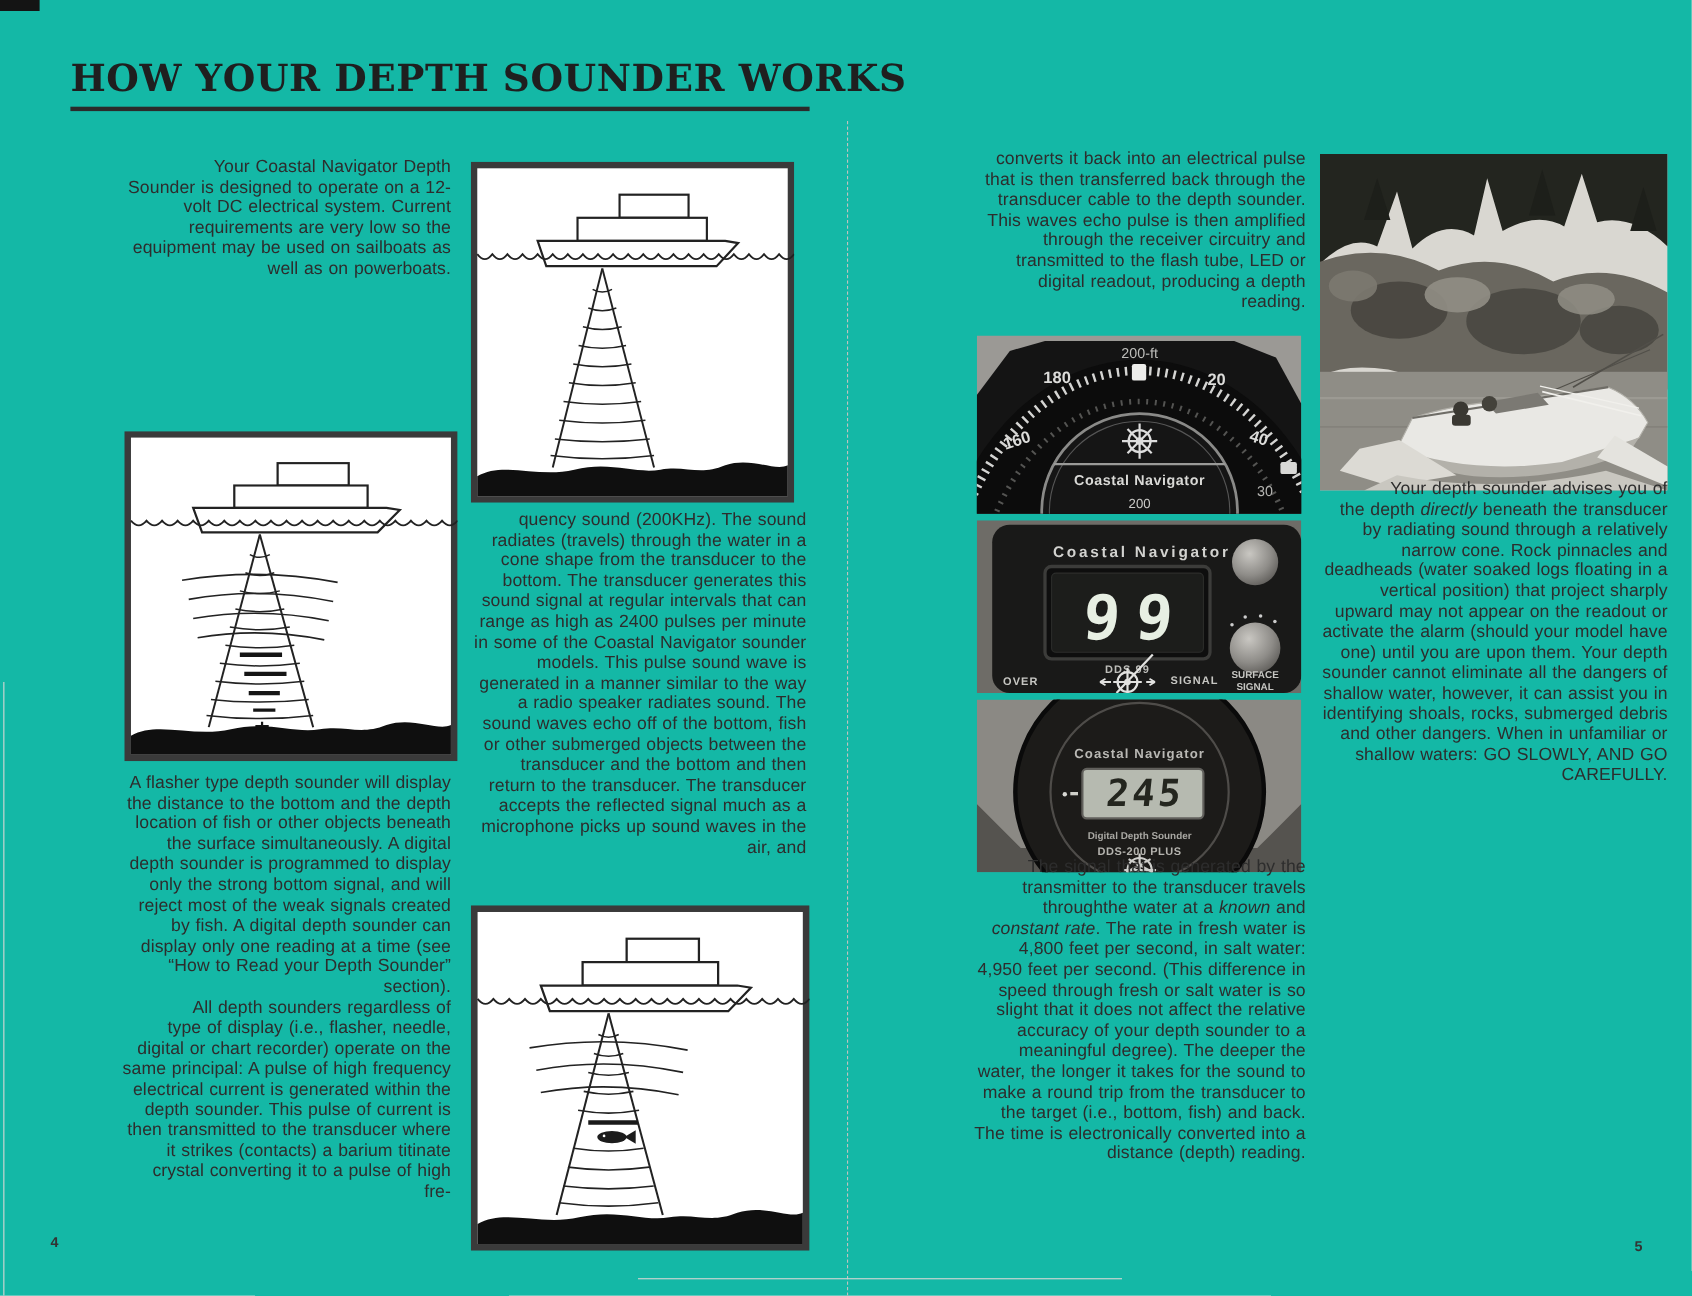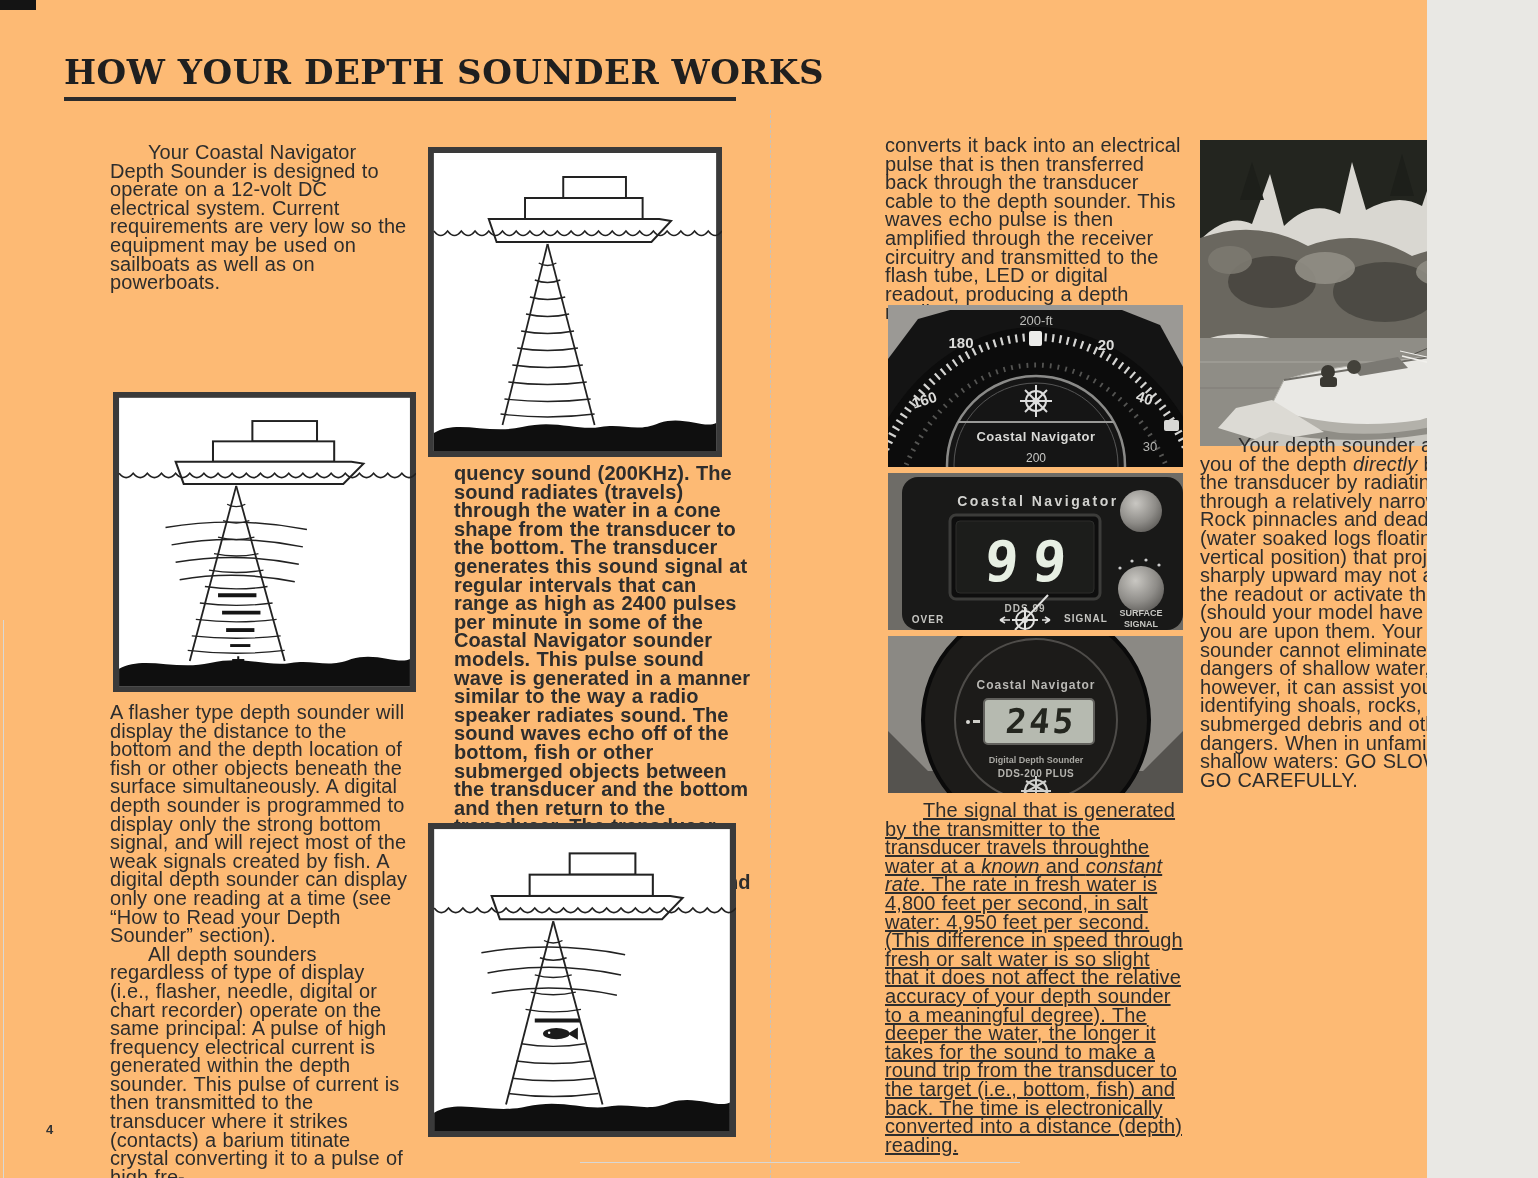--- a/index.html
+++ b/index.html
@@ -1,26 +1,26 @@
 <!DOCTYPE html>
 <html><head>
 <meta charset="utf-8">
 <style>
   html,body{margin:0;padding:0;background:#e9e8e4;}
-  #page{position:relative;width:1427px;height:1178px;background:#fdba74;overflow:hidden;
+  #page{position:relative;width:1538px;height:1178px;background:#14b8a6;overflow:hidden;
         font-family:"Liberation Sans",sans-serif;color:#2e2e2e;}
   .abs{position:absolute;}
   
   #title{left:64px;top:52px;font-family:"DejaVu Serif",serif;font-weight:bold;
          font-size:34px;color:#1f1f1f;letter-spacing:0.5px;white-space:nowrap;}
   #title-rule{left:64px;top:97px;width:672px;height:4px;background:#2b2b2b;}
   
   .col{position:absolute;}
-  .para{font-size:20px;line-height:18.6px;letter-spacing:0.1px;word-spacing:0.6px;
-        color:#2d2d2d;margin:0;}
+  .para{font-size:16px;line-height:18.6px;letter-spacing:0.1px;word-spacing:0.6px;
+        color:#2d2d2d;margin:0;text-align:right;}
   .para.indent{text-indent:38px;}
   .para i{font-style:italic;}
   
   .fold{left:770px;top:110px;height:1068px;width:0;border-left:1px dashed #c3c2bf;}
   .edge-line{left:3px;top:620px;width:1px;height:558px;background:#d9d8d5;}
   .corner-mark{left:0;top:0;width:36px;height:10px;background:#141414;}
   .bottom-line{left:580px;top:1162px;width:440px;height:1px;background:#d8d7d4;}
   .pgnum{font-size:13px;font-weight:bold;color:#333;}
   
   .fig{position:absolute;}
@@ -98,21 +98,21 @@
       <path d="M95,184 q27,5 54,0" fill="none" stroke="#222" stroke-width="1.4"></path>
       <path d="M91,201 q31,5 62,0" fill="none" stroke="#222" stroke-width="1.4"></path>
       <path d="M86,218 q36,5 72,0" fill="none" stroke="#222" stroke-width="1.4"></path>
       <path d="M82,235 q40,5 80,0" fill="none" stroke="#222" stroke-width="1.4"></path>
       <path d="M78,252 q44,5 88,0" fill="none" stroke="#222" stroke-width="1.4"></path>
       <path d="M74,267 q48,6 96,0" fill="none" stroke="#222" stroke-width="1.4"></path>
       <path d="M6,286 C30,272 62,288 96,280 C130,272 152,284 176,280 C200,276 212,286 236,276 C260,268 282,282 294,276 L294,304 L6,304 Z" fill="#0f0f0f"></path>
     </svg>
   </div>
 
-  <div class="col" style="left:454px;top:464px;width:303px;font-weight:bold;">
+  <div class="col" style="left:430px;top:464px;width:303px;">
     <p class="para">quency sound (200KHz). The sound radiates (travels) through the water in a cone shape from the transducer to the bottom. The transducer generates this sound signal at regular intervals that can range as high as 2400 pulses per minute in some of the Coastal Navigator sounder models. This pulse sound wave is generated in a manner similar to the way a radio speaker radiates sound. The sound waves echo off of the bottom, fish or other submerged objects between the transducer and the bottom and then return to the transducer. The transducer accepts the reflected signal much as a microphone picks up sound waves in the air, and</p>
   </div>
 
   <div class="fig" style="left:428px;top:823px;width:308px;height:314px;">
     <svg viewBox="0 0 300 310" preserveAspectRatio="none">
       <rect x="3" y="3" width="294" height="304" fill="#fff" stroke="#3a3a3a" stroke-width="6"></rect>
       <rect x="138" y="30" width="64" height="21" fill="#fff" stroke="#222" stroke-width="2"></rect>
       <rect x="99" y="51" width="120" height="21" fill="#fff" stroke="#222" stroke-width="2"></rect>
       <path d="M62,72 L236,72 L248,74 L228,95 L70,95 Z" fill="#fff" stroke="#222" stroke-width="2"></path>
       <path d="M6,84 q7,9 14,0 q7,9 14,0 q7,9 14,0 q7,9 14,0 q7,9 14,0 q7,9 14,0 q7,9 14,0 q7,9 14,0 q7,9 14,0 q7,9 14,0 q7,9 14,0 q7,9 14,0 q7,9 14,0 q7,9 14,0 q7,9 14,0 q7,9 14,0 q7,9 14,0 q7,9 14,0 q7,9 14,0 q7,9 14,0 q7,9 14,0" fill="none" stroke="#222" stroke-width="1.6"></path>
@@ -229,21 +229,21 @@
       <g stroke="#cfcfcc" stroke-width="2" fill="none">
         <circle cx="148" cy="155" r="11"></circle>
         <line x1="148" y1="140" x2="148" y2="157"></line>
         <line x1="133" y1="155" x2="163" y2="155"></line>
         <line x1="138" y1="145" x2="160" y2="157"></line>
         <line x1="158" y1="145" x2="136" y2="157"></line>
       </g>
     </svg>
   </div>
 
-  <div class="col" style="left:885px;top:801px;width:302px;text-decoration:underline;">
+  <div class="col" style="left:885px;top:780px;width:302px;">
     <p class="para indent"><span>The signal that is generated by the transmitter to the transducer travels throughthe water at a </span><i>known</i><span> and </span><i>constant rate</i><span>. The rate in fresh water is 4,800 feet per second, in salt water: 4,950 feet per second. (This difference in speed through fresh or salt water is so slight that it does not affect the relative accuracy of your depth sounder to a meaningful degree). The deeper the water, the longer it takes for the sound to make a round trip from the transducer to the target (i.e., bottom, fish) and back. The time is electronically converted into a distance (depth) reading.</span></p>
   </div>
 
   <div class="fig" style="left:1200px;top:140px;width:316px;height:306px;">
     <svg viewBox="0 0 316 306">
       <rect x="0" y="0" width="316" height="306" fill="#d9d7d1"></rect>
       <path d="M0,0 L0,100 Q28,72 52,84 L70,34 L84,86 Q112,58 140,74 L152,22 L166,70 Q198,52 222,66 L238,18 L252,62 Q284,54 316,84 L316,0 Z" fill="#23251f"></path>
       <polygon points="40,60 52,22 64,60" fill="#1d1f1a"></polygon>
       <polygon points="190,56 202,14 214,56" fill="#1d1f1a"></polygon>
       <polygon points="282,70 294,30 306,70" fill="#1d1f1a"></polygon>

